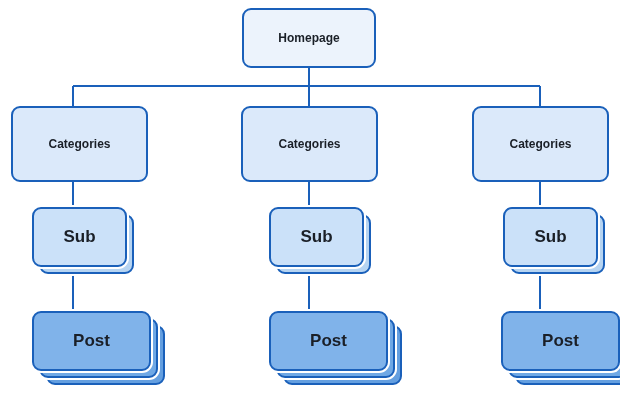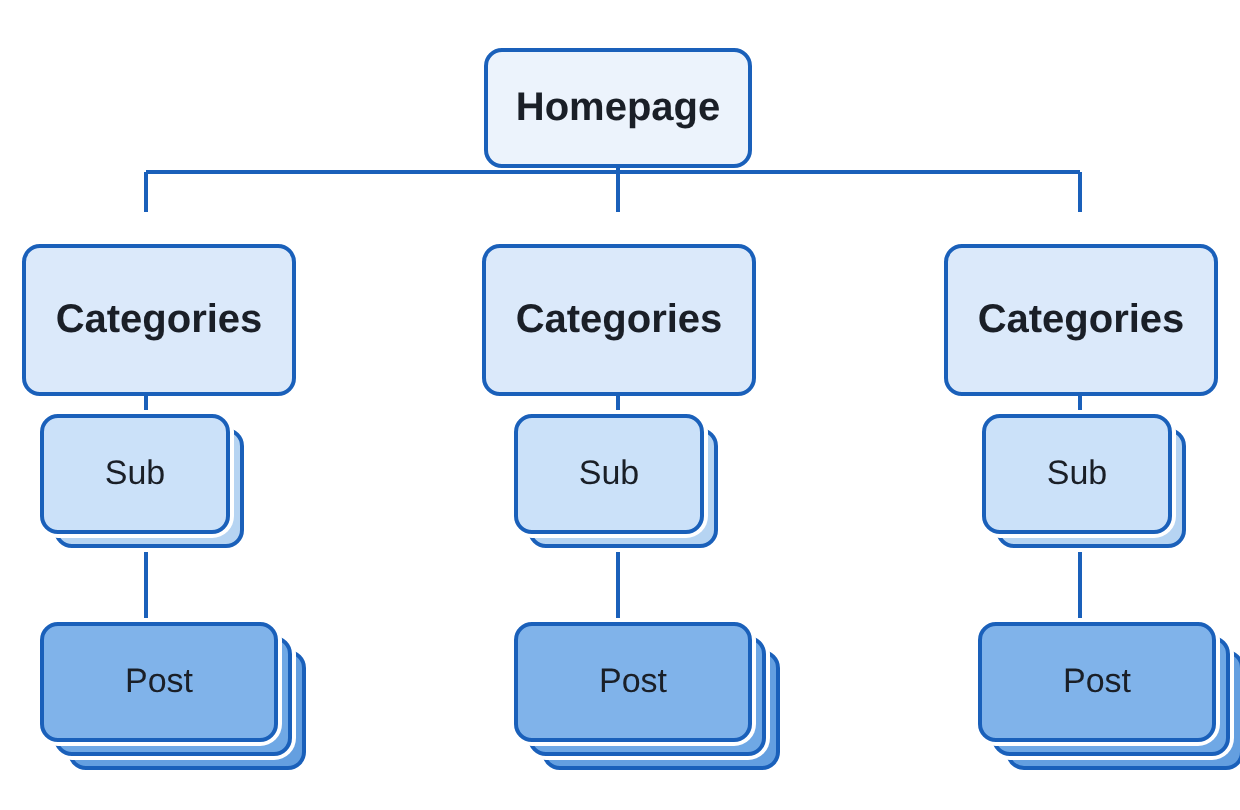--- a/index.html
+++ b/index.html
@@ -30,49 +30,48 @@
   }
   .node {
     position: absolute;
     display: flex;
     align-items: center;
     justify-content: center;
     box-sizing: border-box;
     border: 2px solid var(--border, #1a60ba);
     border-radius: 9px;
     font-weight: bold;
-    font-size: 20px;
+    font-size: 12px;
     color: var(--text, #1a1f27);
-    margin-top: 16px;
   }
   .homepage {
     left: 242px; top: 8px; width: 134px; height: 60px;
     background: var(--fill_root, #ecf3fc);
   }
   .category {
     top: 106px; width: 137px; height: 76px;
     background: var(--fill_category, #dbe9fa);
   }
   .cat-0 { left: 11px; }
   .cat-1 { left: 241px; }
   .cat-2 { left: 472px; }
 
   .stack { position: absolute; }
   .stack .layer {
     position: absolute;
-    left: 0; top: 0;
+    left: 12px; top: 0;
     width: 100%; height: 100%;
     box-sizing: border-box;
     border: 2px solid var(--border, #1a60ba);
     border-radius: 9px;
     box-shadow: 0 0 0 2px #ffffff;
     display: flex;
     align-items: center;
     justify-content: center;
-    font-weight: normal;
+    font-weight: bold;
     font-size: 17px;
     color: var(--text, #1a1f27);
   }
   .stack .l2 { transform: translate(7px, 7px); }
   .stack .l3 { transform: translate(14px, 14px); }
 
   .sub-stack { width: 95px; height: 60px; top: 207px; }
   .sub-stack .layer { background: var(--fill_sub_back, #b6d4f2); }
   .sub-stack .front { background: var(--fill_sub, #cbe1f9); }
   .sub-0 { left: 20px; }

